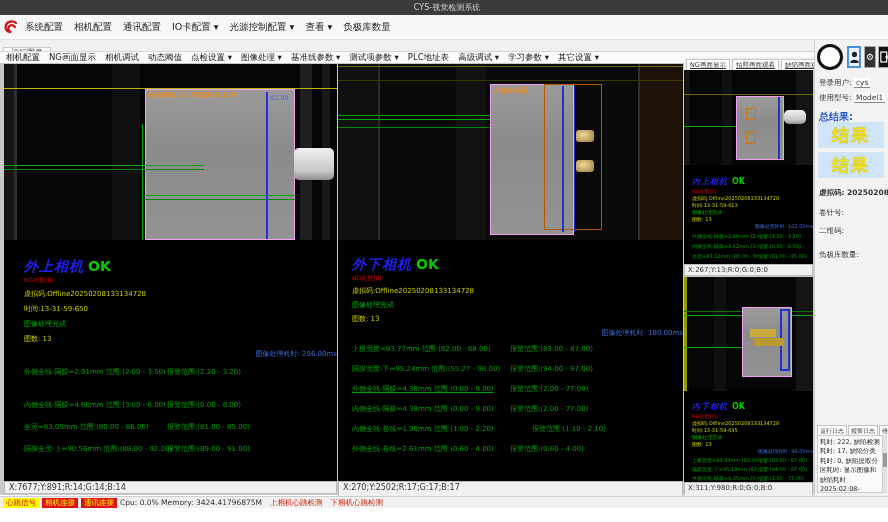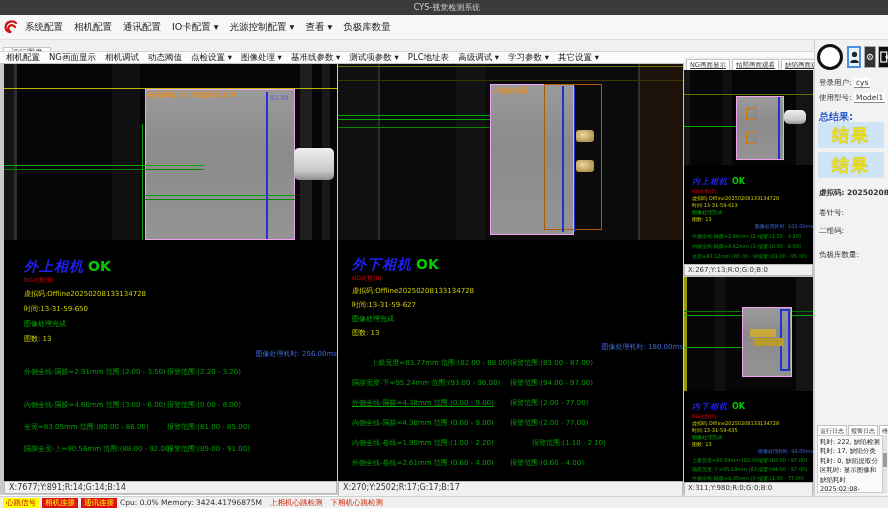--- a/index.html
+++ b/index.html
@@ -202,33 +202,32 @@
       <div class="vline" style="left:224px;top:22px;height:146px;background:#2233cc;"></div>
       <div class="vline" style="left:236px;top:22px;height:146px;width:1px;background:#2233cc;"></div>
       <div class="glint" style="left:238px;top:66px;width:18px;height:12px;"></div>
       <div class="glint" style="left:238px;top:96px;width:18px;height:12px;"></div>
       <div class="ovtext" style="left:156px;top:22px;text-align:center;">AI检测画面</div>
     </div>
     <div class="camtext" style="top:176px;padding:14px 0 0 14px;">
       <div class="ln"><span class="ctitle">外下相机</span><span class="cok">OK</span></div>
       <div class="ln red" style="font-size:6px;">NG次数(0)</div>
       <div class="ln yel" style="font-size:7px;margin-top:3px;">虚拟码:Offline20250208133134728</div>
-      <div class="ln yel" style="font-size:7px;margin-top:4px;">时间:13-31-59-627</div>
       <div class="ln grn" style="font-size:7px;margin-top:4px;">图像处理完成</div>
       <div class="ln yel" style="font-size:7px;margin-top:4px;">图数: 13</div>
       <div class="ln blu" style="font-size:7px;margin-top:4px;">图像处理耗时: 180.00ms</div>
       <div style="margin-top:6px;font-size:7px;">
 
           <div class="mrow" style="margin-bottom:10px;">
-            <span style="width:158px;text-align:right;">上极宽度=83.77mm 范围:(82.00 - 88.00)</span>
+            <span style="width:158px;">上极宽度=83.77mm 范围:(82.00 - 88.00)</span>
             <span>报警范围:(83.00 - 87.00)</span>
           </div>
 
           <div class="mrow" style="margin-bottom:10px;">
-            <span style="width:158px;">隔膜宽度-下=95.24mm 范围:(93.00 - 98.00)</span>
+            <span style="width:158px;">隔膜宽度-下=95.24mm 范围:(55.27 - 98.00)</span>
             <span>报警范围:(94.00 - 97.00)</span>
           </div>
 
           <div class="mrow" style="margin-bottom:10px;">
             <span style="width:158px;text-decoration:underline;">外侧全线-隔膜=4.38mm 范围:(0.00 - 9.00)</span>
             <span>报警范围:(2.00 - 77.00)</span>
           </div>
 
           <div class="mrow" style="margin-bottom:10px;">
             <span style="width:158px;">内侧全线-隔膜=4.38mm 范围:(0.00 - 9.00)</span>

